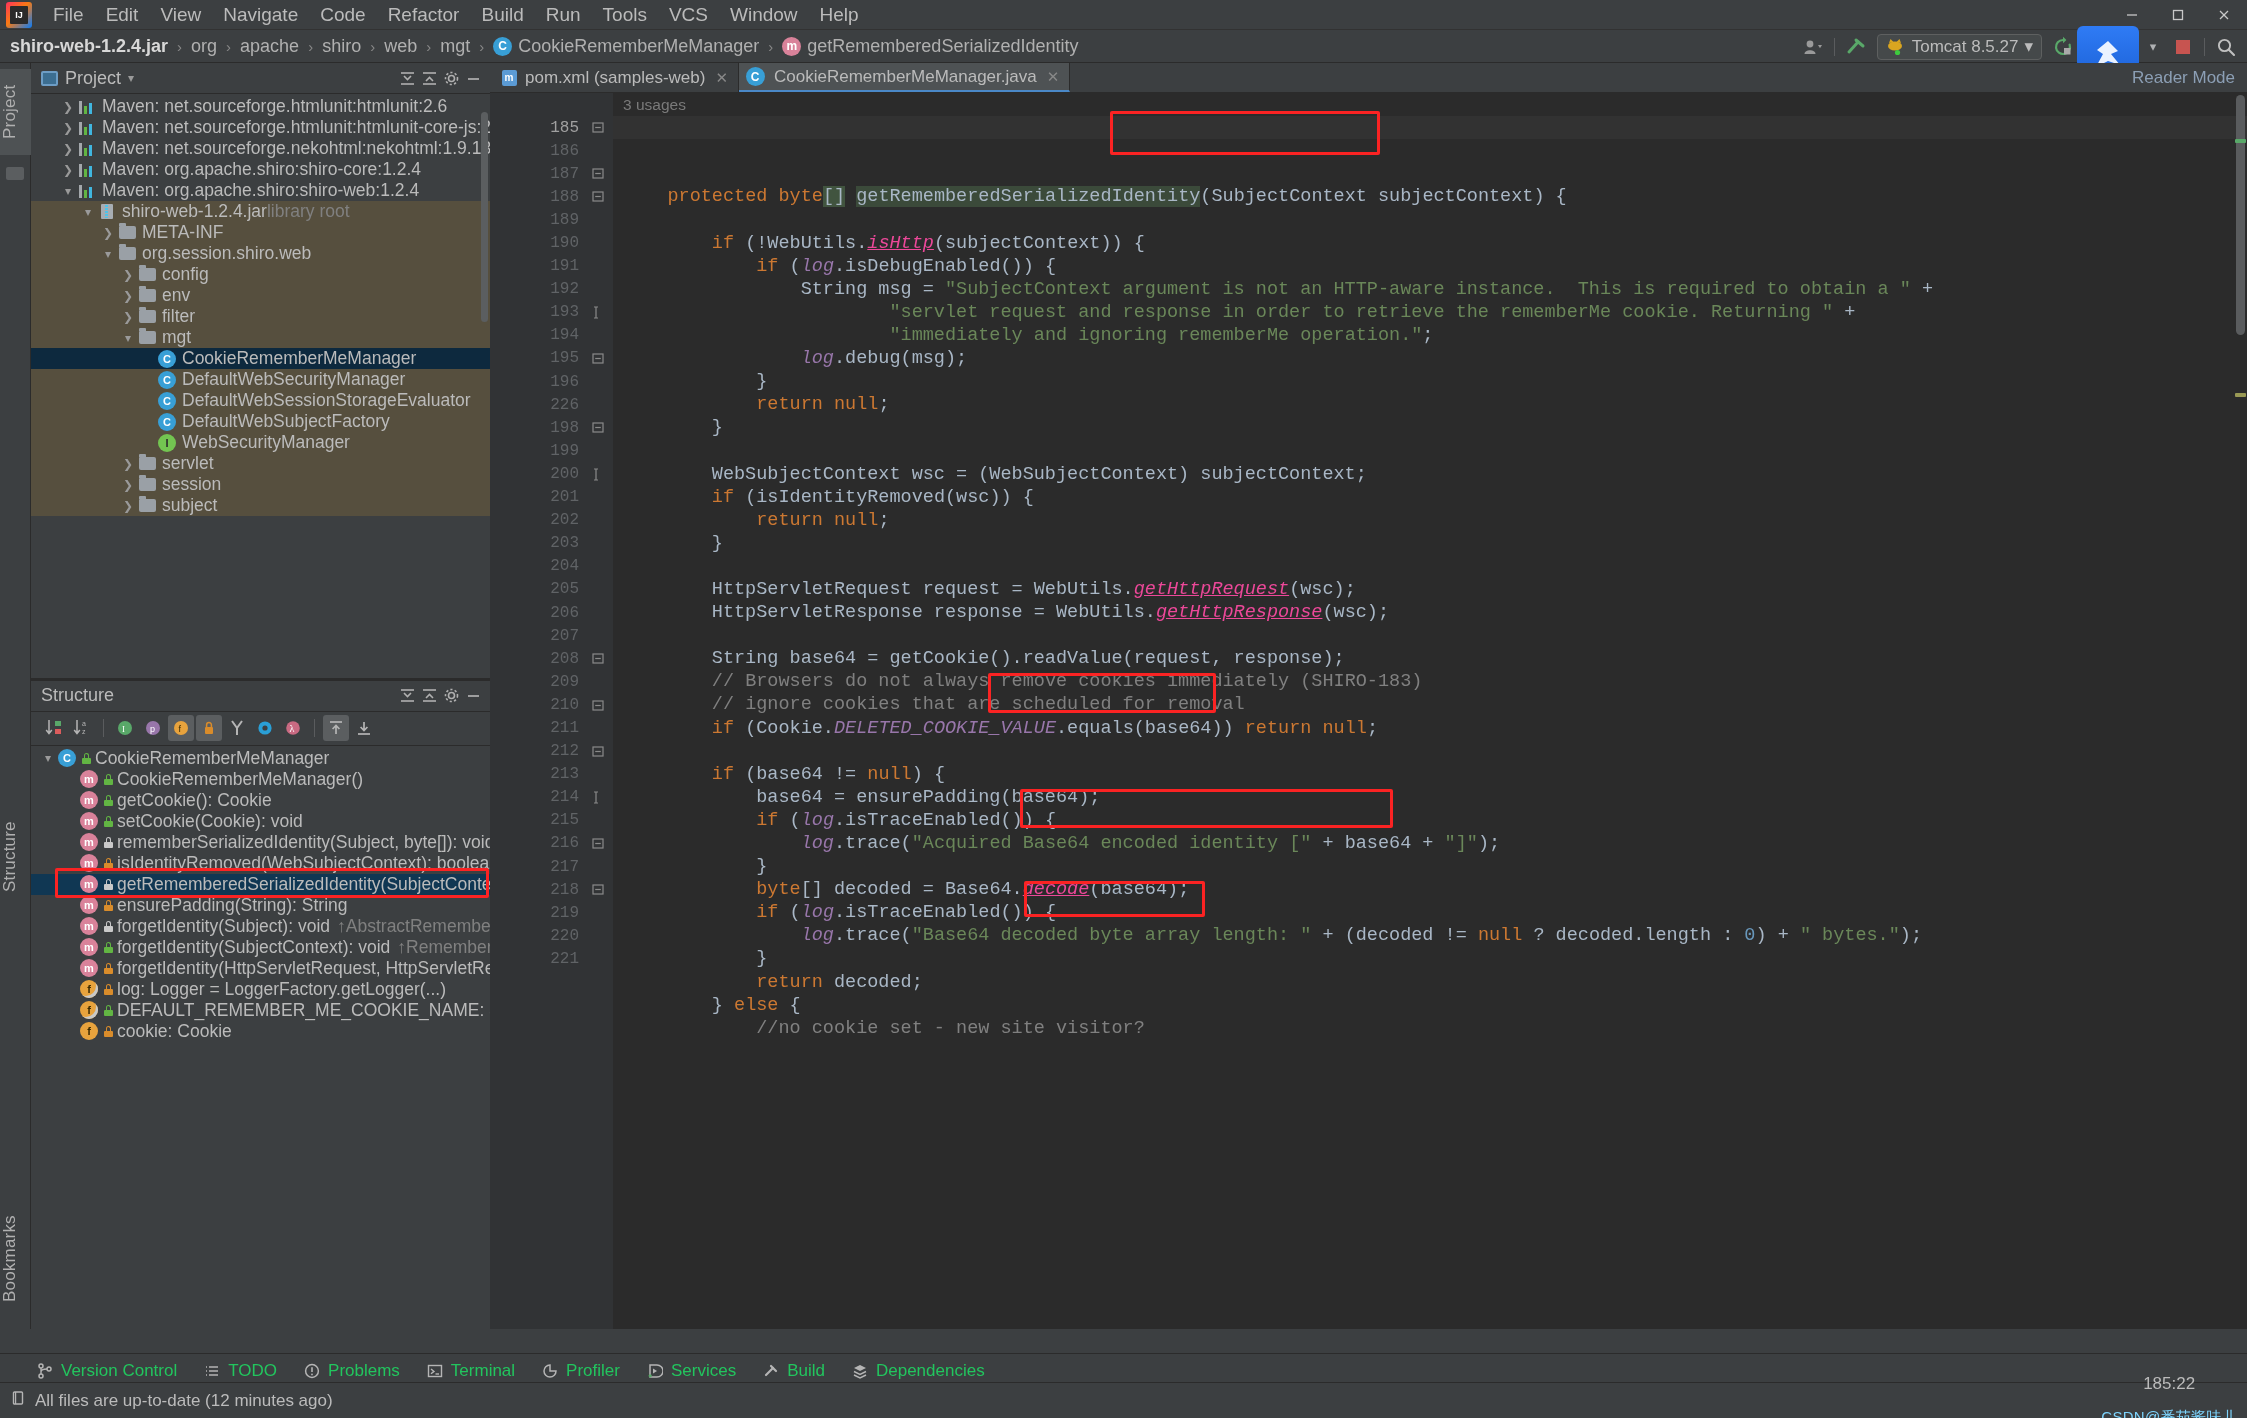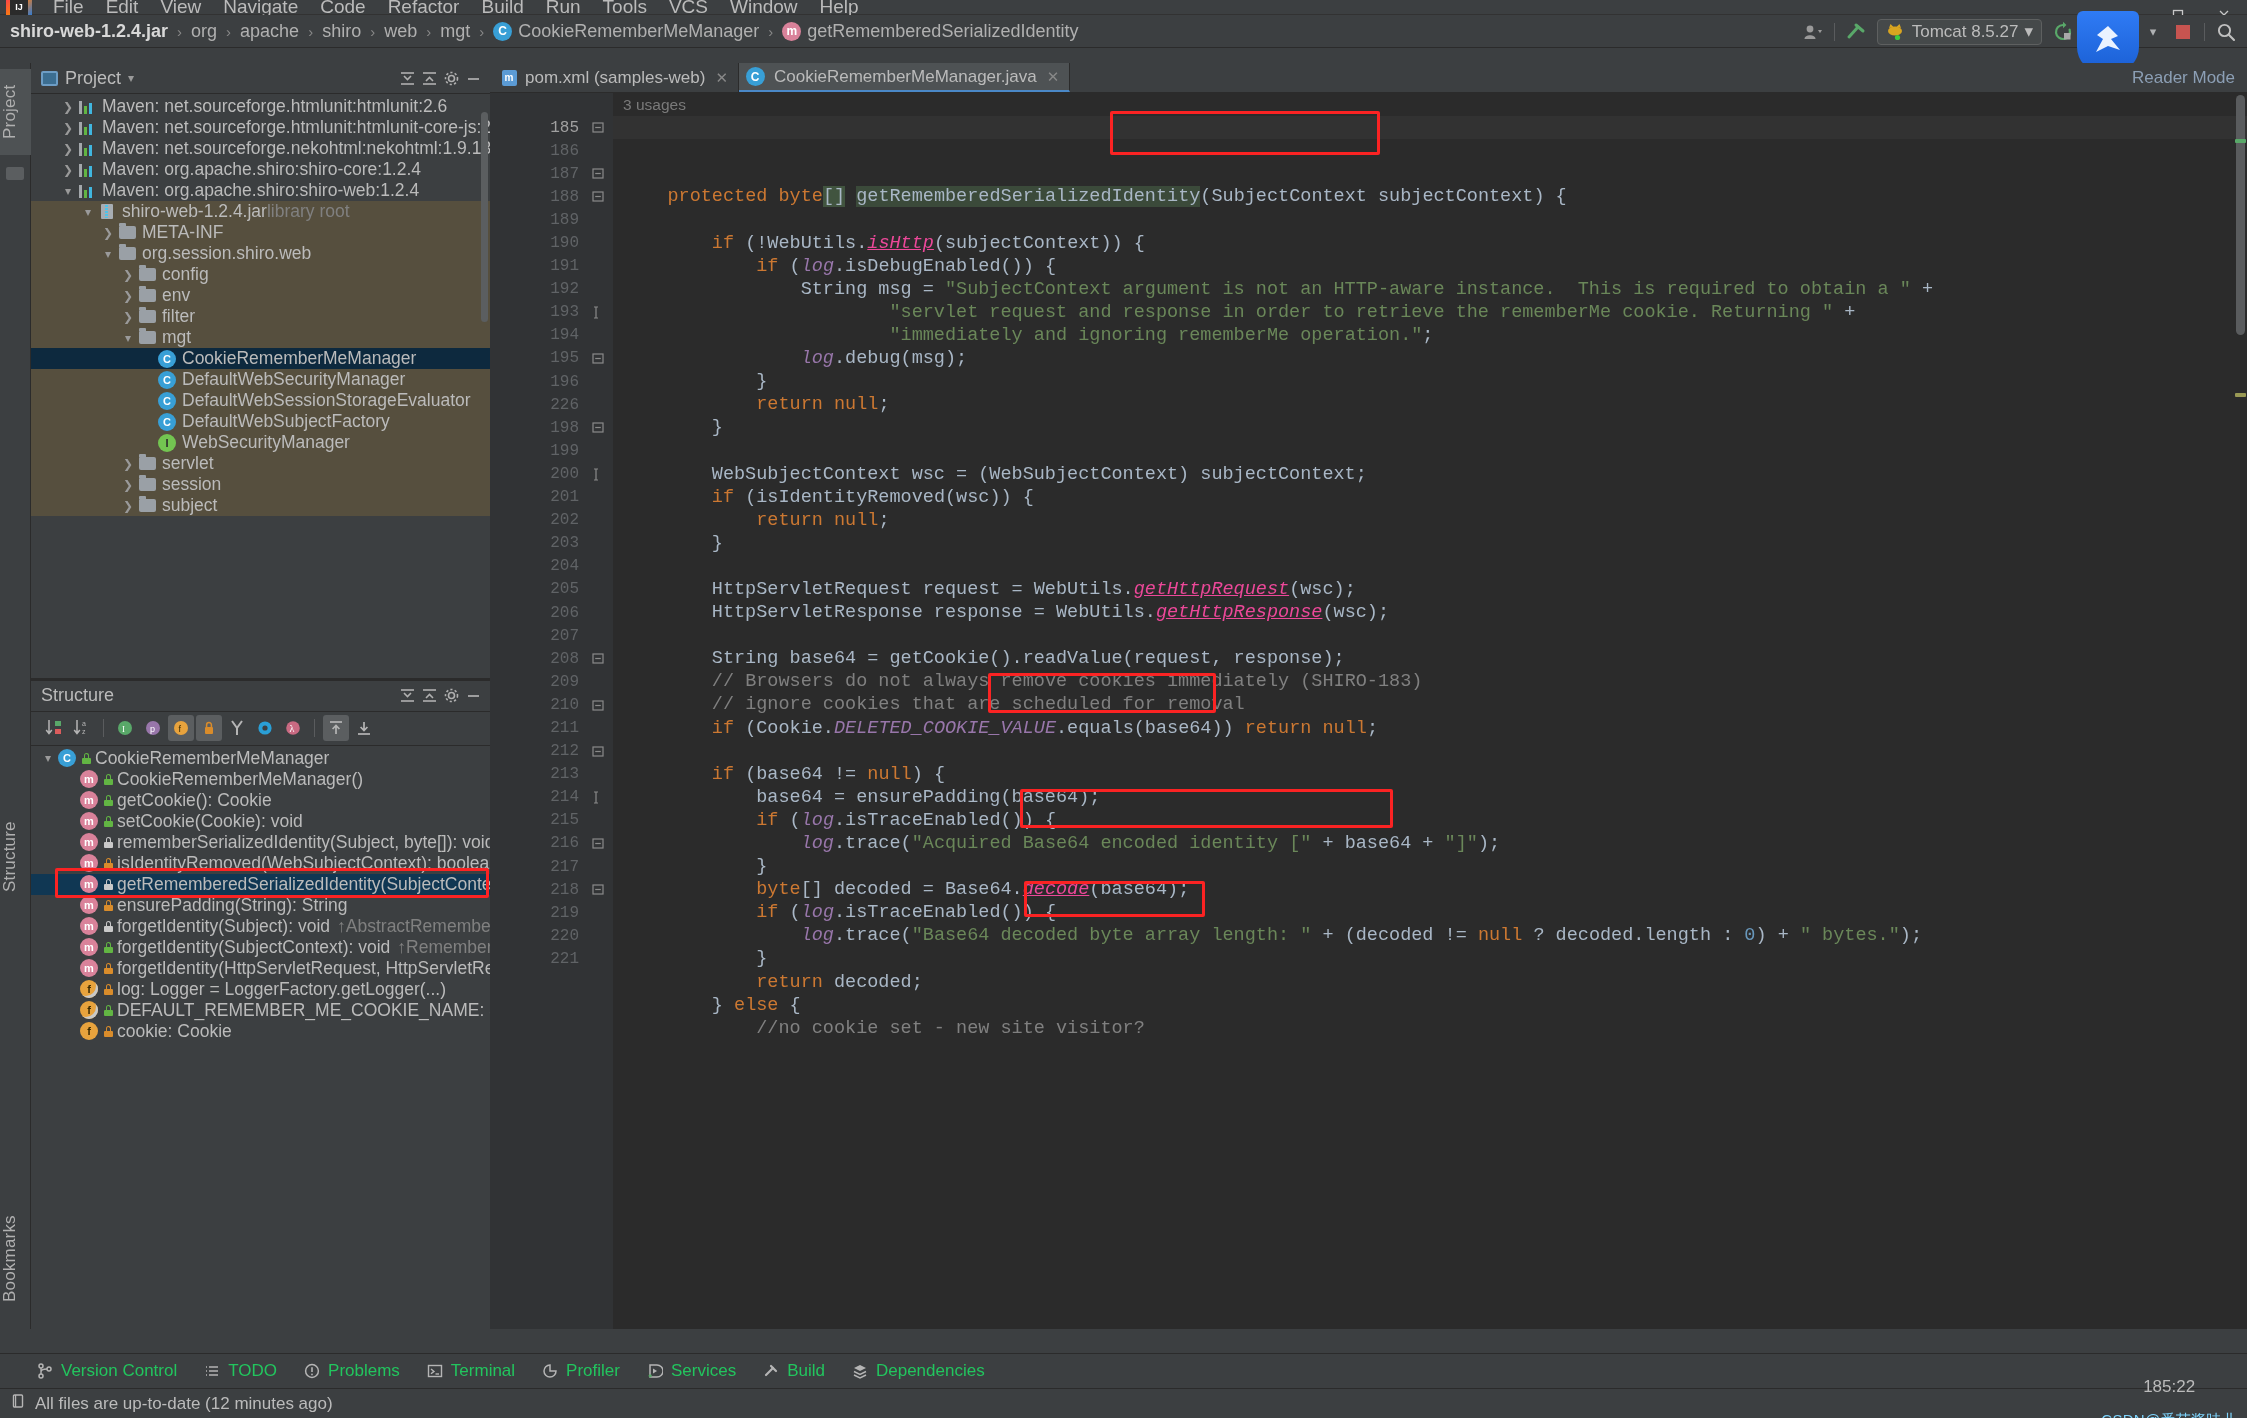--- a/index.html
+++ b/index.html
@@ -5,21 +5,21 @@
   * { box-sizing: border-box; margin:0; padding:0; }
   html,body{ background:#3c3f41; }
   body{
     width:2247px; height:1418px;
     font-family:"Liberation Sans", sans-serif;
     color:#bbbbbb; overflow:hidden; position:relative;
   }
 
   
   .titlebar{
-    height:15px; background:#3c3f41; display:flex; align-items:center;
+    height:30px; background:#3c3f41; display:flex; align-items:center;
     border-bottom:1px solid #323232; position:relative;
   }
   .ij-logo{
     width:26px; height:26px; margin-left:6px; margin-right:10px;
     border-radius:3px; position:relative; flex:none;
     background:linear-gradient(135deg,#fe315d 0%,#f97a12 45%,#087cfa 100%);
   }
   .ij-logo::after{
     content:"IJ"; position:absolute; inset:4px;
     background:#2b2b2b; color:#fff; font-size:9px; font-weight:bold;
@@ -217,21 +217,21 @@
 
   
   .bottombar{
     position:absolute; left:0; right:0; bottom:31px; height:34px; background:#3c3f41;
     border-top:1px solid #2b2b2b; display:flex; align-items:center; padding-left:36px; gap:26px;
   }
   .bb{ display:flex; align-items:center; gap:7px; font-size:17px; color:#22c55e; white-space:nowrap; }
   .bb .gi{ width:18px;height:18px;display:flex;align-items:center;justify-content:center;color:#b5b5b5;font-size:15px; }
 
   .statusbar{
-    position:absolute; left:0; right:0; bottom:0; height:30px; background:#3c3f41;
+    position:absolute; left:0; right:0; bottom:0; height:36px; background:#3c3f41;
     border-top:1px solid #2b2b2b; display:flex; align-items:center; padding:0 10px; gap:10px;
   }
   .status-left{ display:flex; align-items:center; gap:9px; font-size:17px; color:#bbbbbb; }
   .status-right{ margin-left:auto; display:flex; align-items:center; gap:14px;
     font-size:17px; color:#bbbbbb;flex-direction:column; }
   .watermark{ font-size:15px; color:#7dd3fc; letter-spacing:0.3px; }
 </style>
 </head>
 <body>
 

